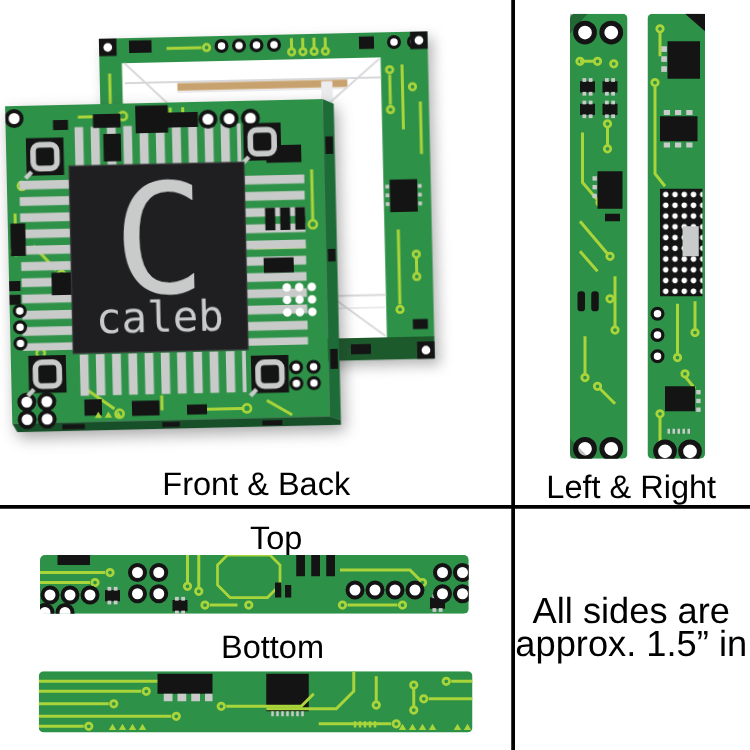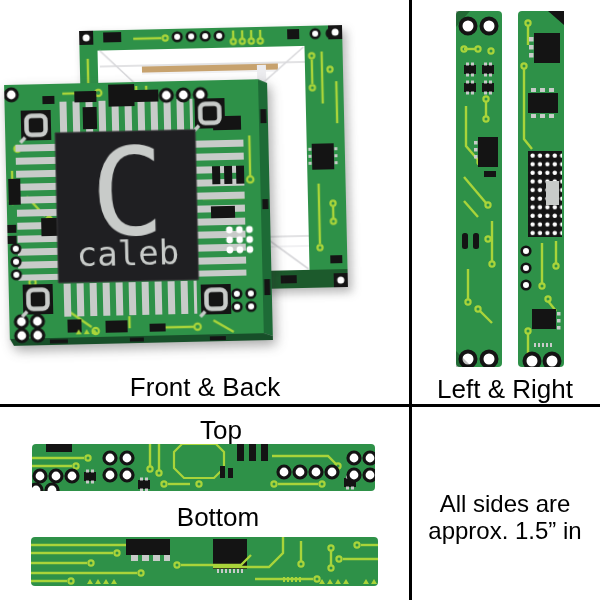--- a/index.html
+++ b/index.html
@@ -11,21 +11,21 @@
   html,body{margin:0;padding:0}
   body{width:600px;height:600px;background:#fff;font-family:"Liberation Sans",sans-serif}
   #stage{position:relative;width:600px;height:600px;background:#fff;overflow:hidden}
   .divider-v{position:absolute;left:409px;top:0;width:3px;height:600px;background:var(--divider-black)}
   .divider-h{position:absolute;left:0;top:404px;width:600px;height:3px;background:var(--divider-black)}
   .label{position:absolute;color:var(--label-black);text-align:center;font-size:26px;line-height:30px}
   .lbl-frontback{left:0;top:372px;width:410px}
   .lbl-leftright{left:410px;top:374px;width:190px}
   .lbl-top{left:16px;top:415px;width:410px}
   .lbl-bottom{left:13px;top:502px;width:410px}
-  .note{position:absolute;left:410px;top:490px;width:190px;text-align:center;color:#000;font-size:24px;line-height:27px}
+  .note{position:absolute;left:410px;top:476px;width:190px;text-align:center;color:#000;font-size:29px;line-height:27px}
   svg{display:block}
   .grn{fill:var(--pcb-green)}
   .blk{fill:var(--component-black)}
   .sil{fill:var(--silver)}
   .lim{fill:var(--trace-lime)}
   .tr{fill:none;stroke:var(--trace-lime);stroke-width:2.4}
   .ring{fill:none;stroke:var(--trace-lime);stroke-width:2.2}
   .padc{fill:var(--pad-white);stroke:var(--component-black)}
   .mono{font-family:"DejaVu Sans Mono",monospace;fill:var(--silver)}
   .gline{stroke:#D8D8DB;stroke-width:1.6}

